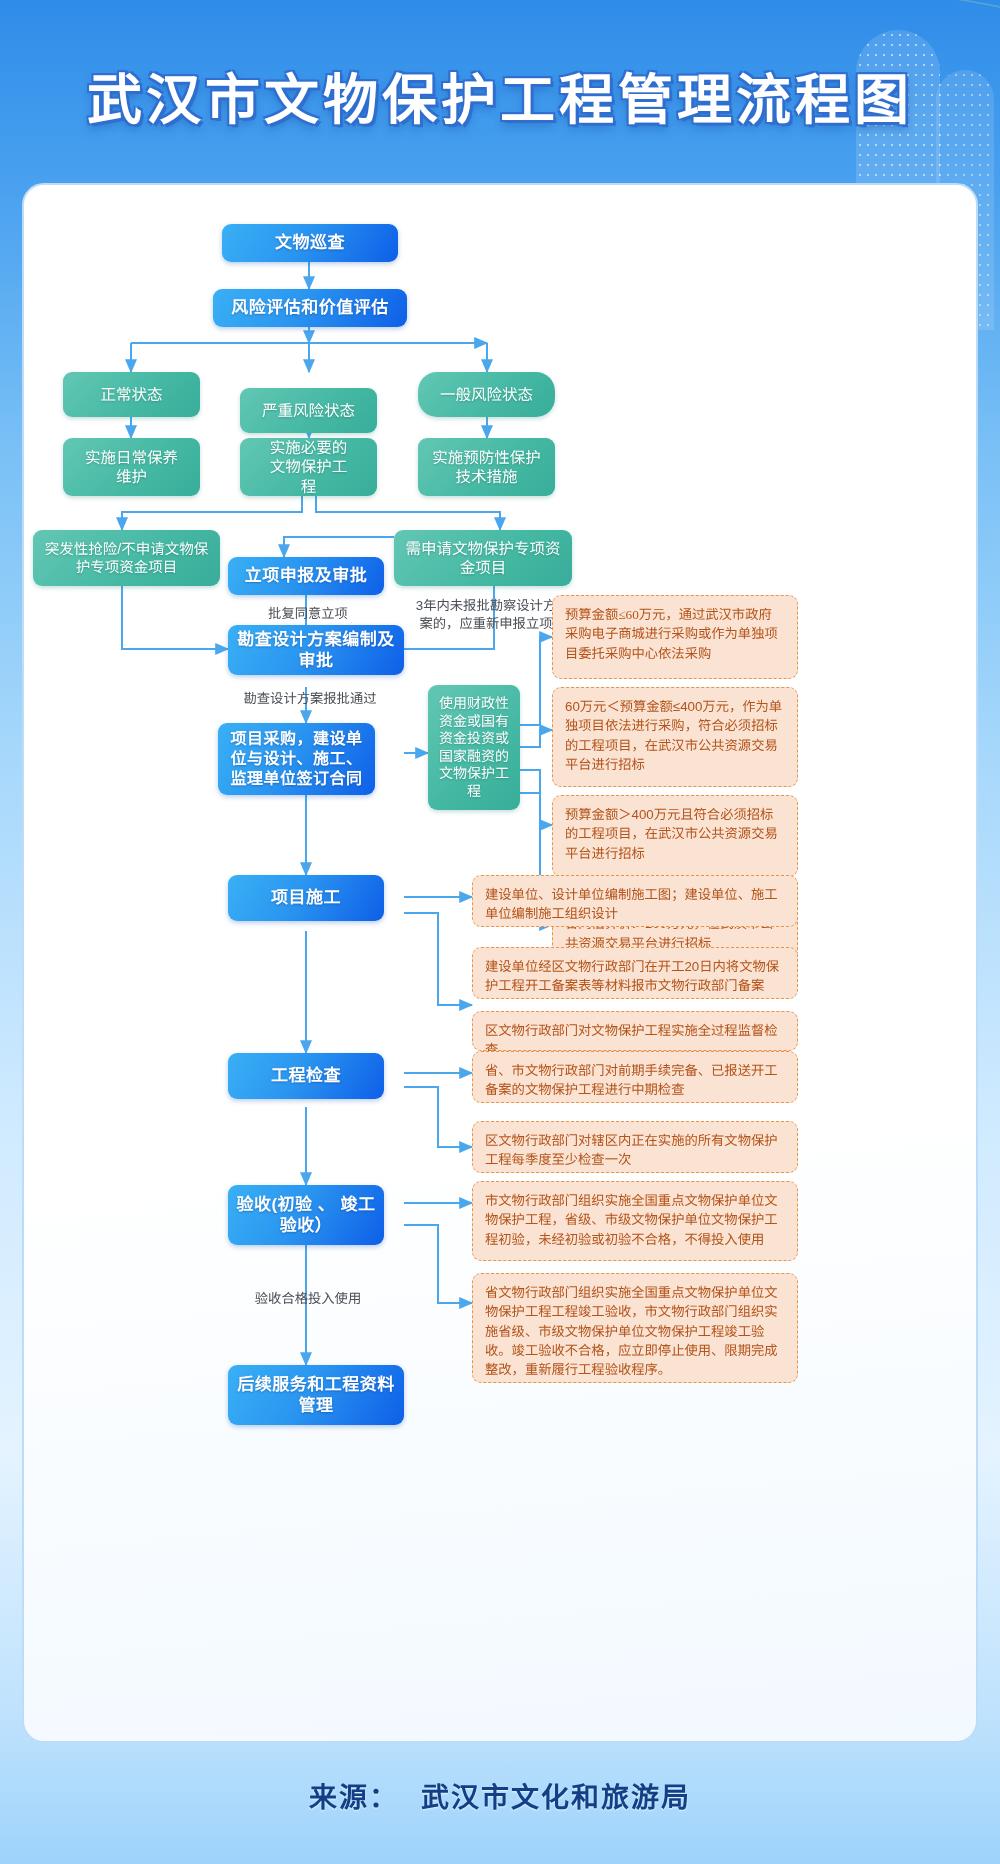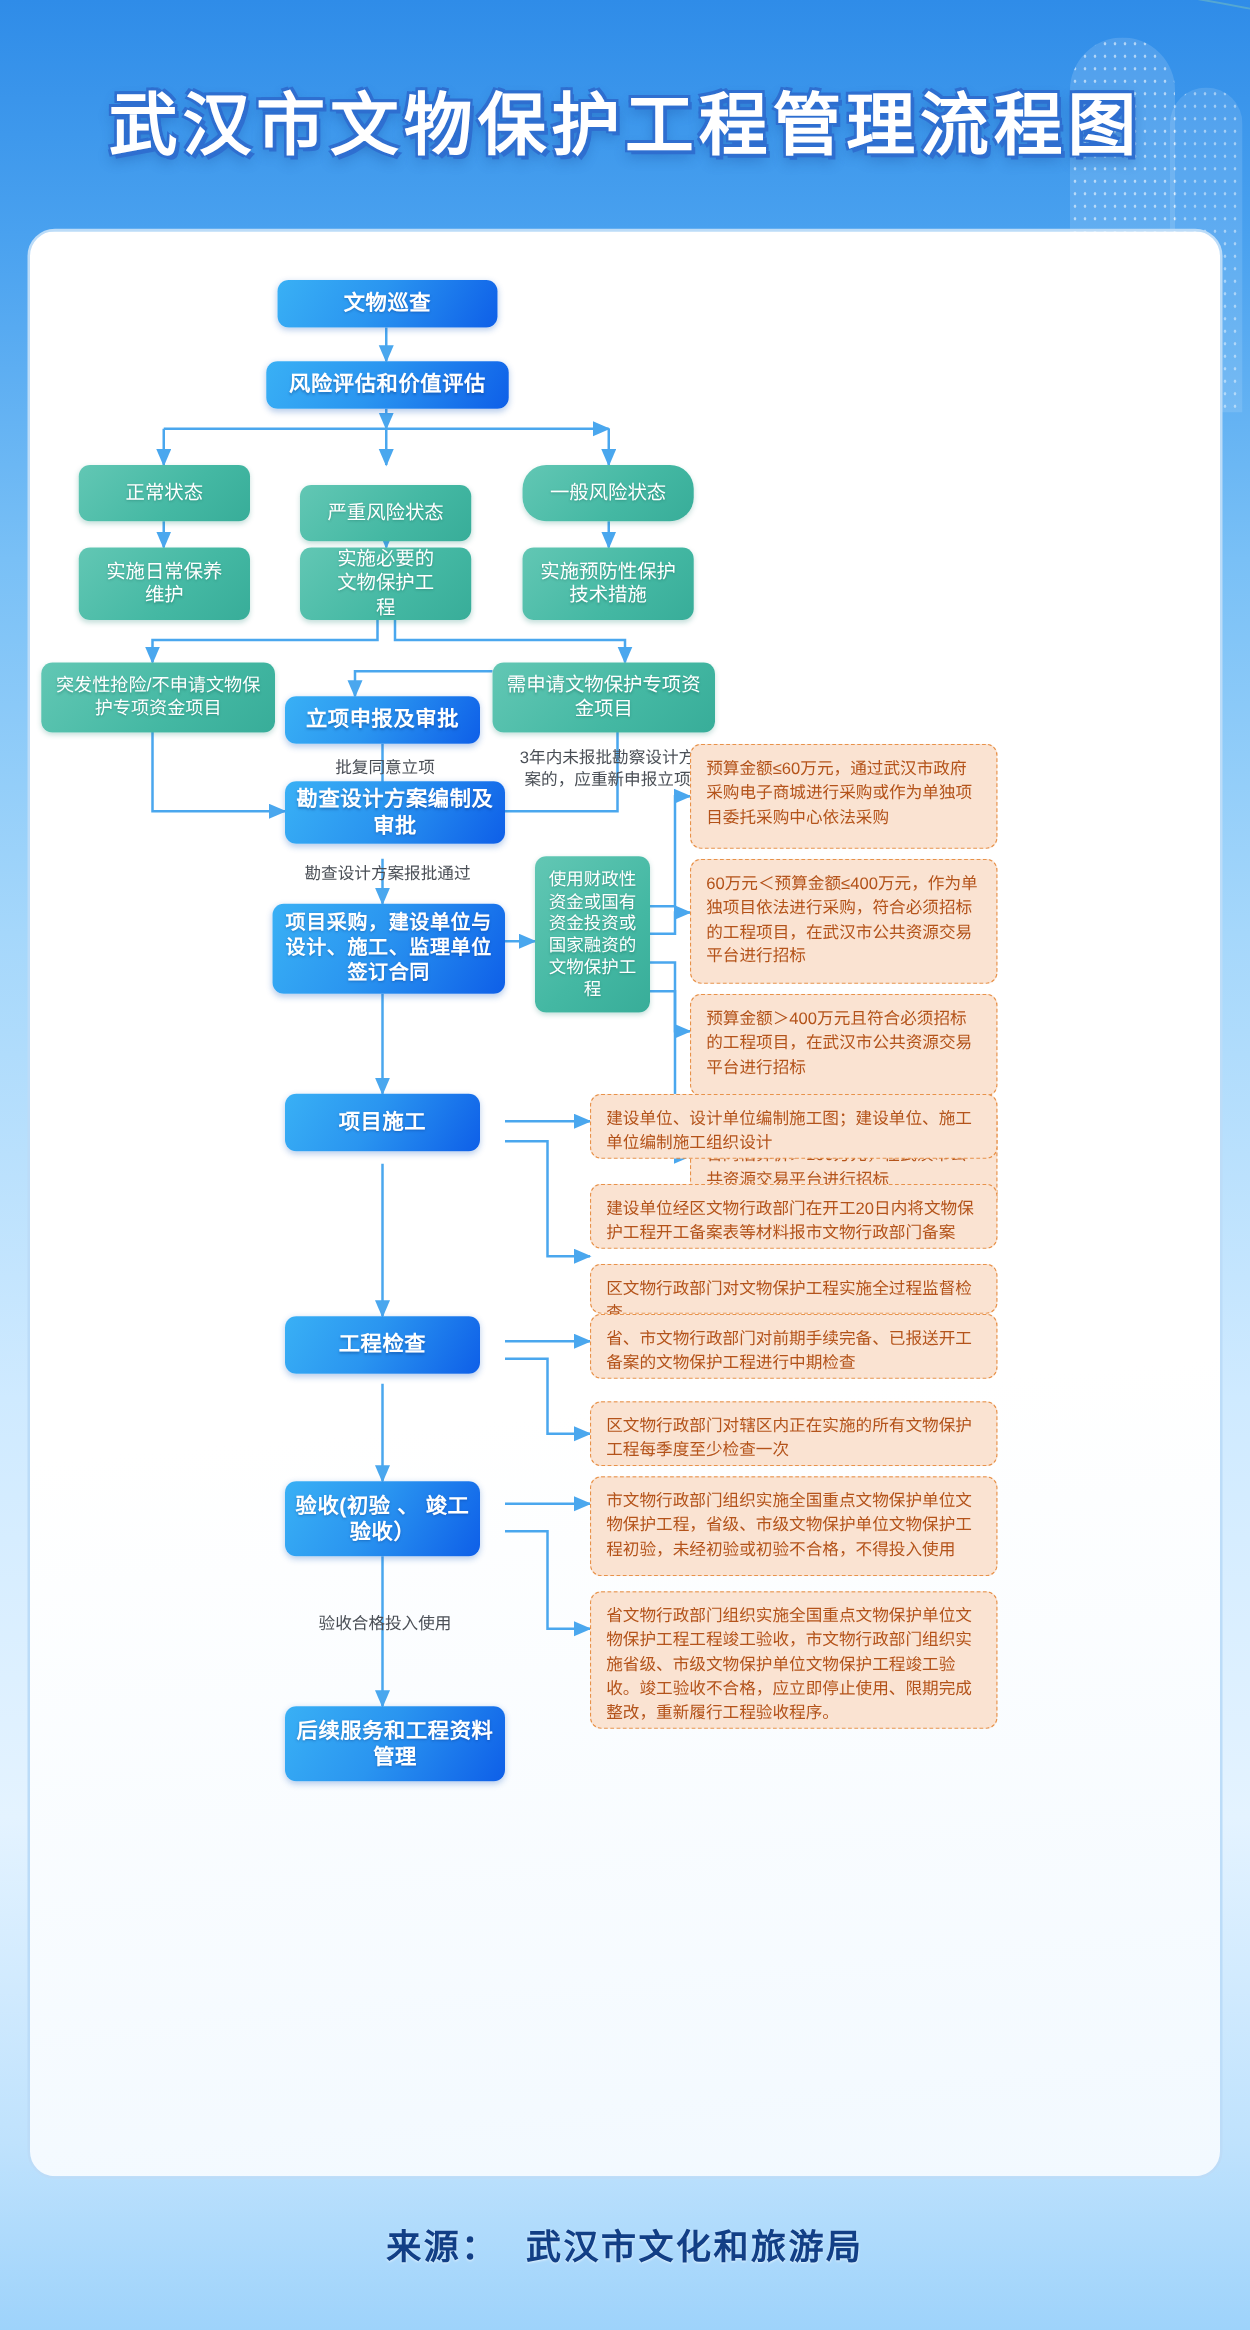--- a/index.html
+++ b/index.html
@@ -189,38 +189,38 @@
   <div class="node teal" style="left:216px; top:253px; width:137px; height:58px; padding:0 25px;">实施必要的文物保护工程</div>
   <div class="node teal" style="left:394px; top:253px; width:137px; height:58px; padding:0 8px;">实施预防性保护技术措施</div>
 
   <div class="node teal" style="left:9px; top:345px; width:187px; height:56px; padding:0 7px; font-size:14.5px;">突发性抢险/不申请文物保护专项资金项目</div>
   <div class="node teal" style="left:370px; top:345px; width:178px; height:56px; padding:0 10px;">需申请文物保护专项资金项目</div>
 
   <div class="node blue" style="left:204px; top:372px; width:156px; height:38px;">立项申报及审批</div>
 
   <div class="node blue" style="left:204px; top:440px; width:176px; height:50px; padding:0 8px;">勘查设计方案编制及审批</div>
 
-  <div class="node blue" style="left:194px; top:538px; width:186px; height:72px; padding:0 8px; font-size:16px;">项目采购，建设单位与设计、施工、监理单位签订合同</div>
+  <div class="node blue" style="left:194px; top:538px; width:157px; height:72px; padding:0 8px; font-size:16px;">项目采购，建设单位与设计、施工、监理单位签订合同</div>
 
   <div class="node teal" style="left:404px; top:500px; width:92px; height:125px; padding:0 7px; font-size:14px;">使用财政性资金或国有资金投资或国家融资的文物保护工程</div>
 
   <div class="node blue" style="left:204px; top:690px; width:156px; height:46px;">项目施工</div>
 
   <div class="node blue" style="left:204px; top:868px; width:156px; height:46px;">工程检查</div>
 
   <div class="node blue" style="left:204px; top:1000px; width:156px; height:60px; padding:0 8px;">验收(初验 、 竣工验收）</div>
 
   <div class="node blue" style="left:204px; top:1180px; width:176px; height:60px; padding:0 8px;">后续服务和工程资料管理</div>
 
   <div class="elabel" style="left:196px; top:420px; width:176px;">批复同意立项</div>
   <div class="elabel" style="left:388px; top:412px; width:148px;">3年内未报批勘察设计方案的，应重新申报立项</div>
   <div class="elabel" style="left:180px; top:505px; width:212px;">勘查设计方案报批通过</div>
   <div class="elabel" style="left:196px; top:1105px; width:176px;">验收合格投入使用</div>
 
-  <div class="note" style="left:528px; top:410px; width:246px; height:84px;">预算金额≤60万元，通过武汉市政府采购电子商城进行采购或作为单独项目委托采购中心依法采购</div>
+  <div class="note" style="left:528px; top:410px; width:246px; height:84px;font-family:Liberation Serif, serif;">预算金额≤60万元，通过武汉市政府采购电子商城进行采购或作为单独项目委托采购中心依法采购</div>
   <div class="note" style="left:528px; top:502px; width:246px; height:100px;">60万元＜预算金额≤400万元，作为单独项目依法进行采购，符合必须招标的工程项目，在武汉市公共资源交易平台进行招标</div>
   <div class="note" style="left:528px; top:610px; width:246px; height:82px;">预算金额＞400万元且符合必须招标的工程项目，在武汉市公共资源交易平台进行招标</div>
   <div class="note" style="left:528px; top:700px; width:246px; height:82px;">勘察、设计、监理等服务的采购单项合同估算价＞100万元，在武汉市公共资源交易平台进行招标</div>
 
   <div class="note" style="left:448px; top:690px; width:326px; height:52px;">建设单位、设计单位编制施工图；建设单位、施工单位编制施工组织设计</div>
   <div class="note" style="left:448px; top:762px; width:326px; height:52px;">建设单位经区文物行政部门在开工20日内将文物保护工程开工备案表等材料报市文物行政部门备案</div>
   <div class="note" style="left:448px; top:826px; width:326px; height:40px;">区文物行政部门对文物保护工程实施全过程监督检查</div>
 
   <div class="note" style="left:448px; top:866px; width:326px; height:52px;">省、市文物行政部门对前期手续完备、已报送开工备案的文物保护工程进行中期检查</div>
   <div class="note" style="left:448px; top:936px; width:326px; height:52px;">区文物行政部门对辖区内正在实施的所有文物保护工程每季度至少检查一次</div>

